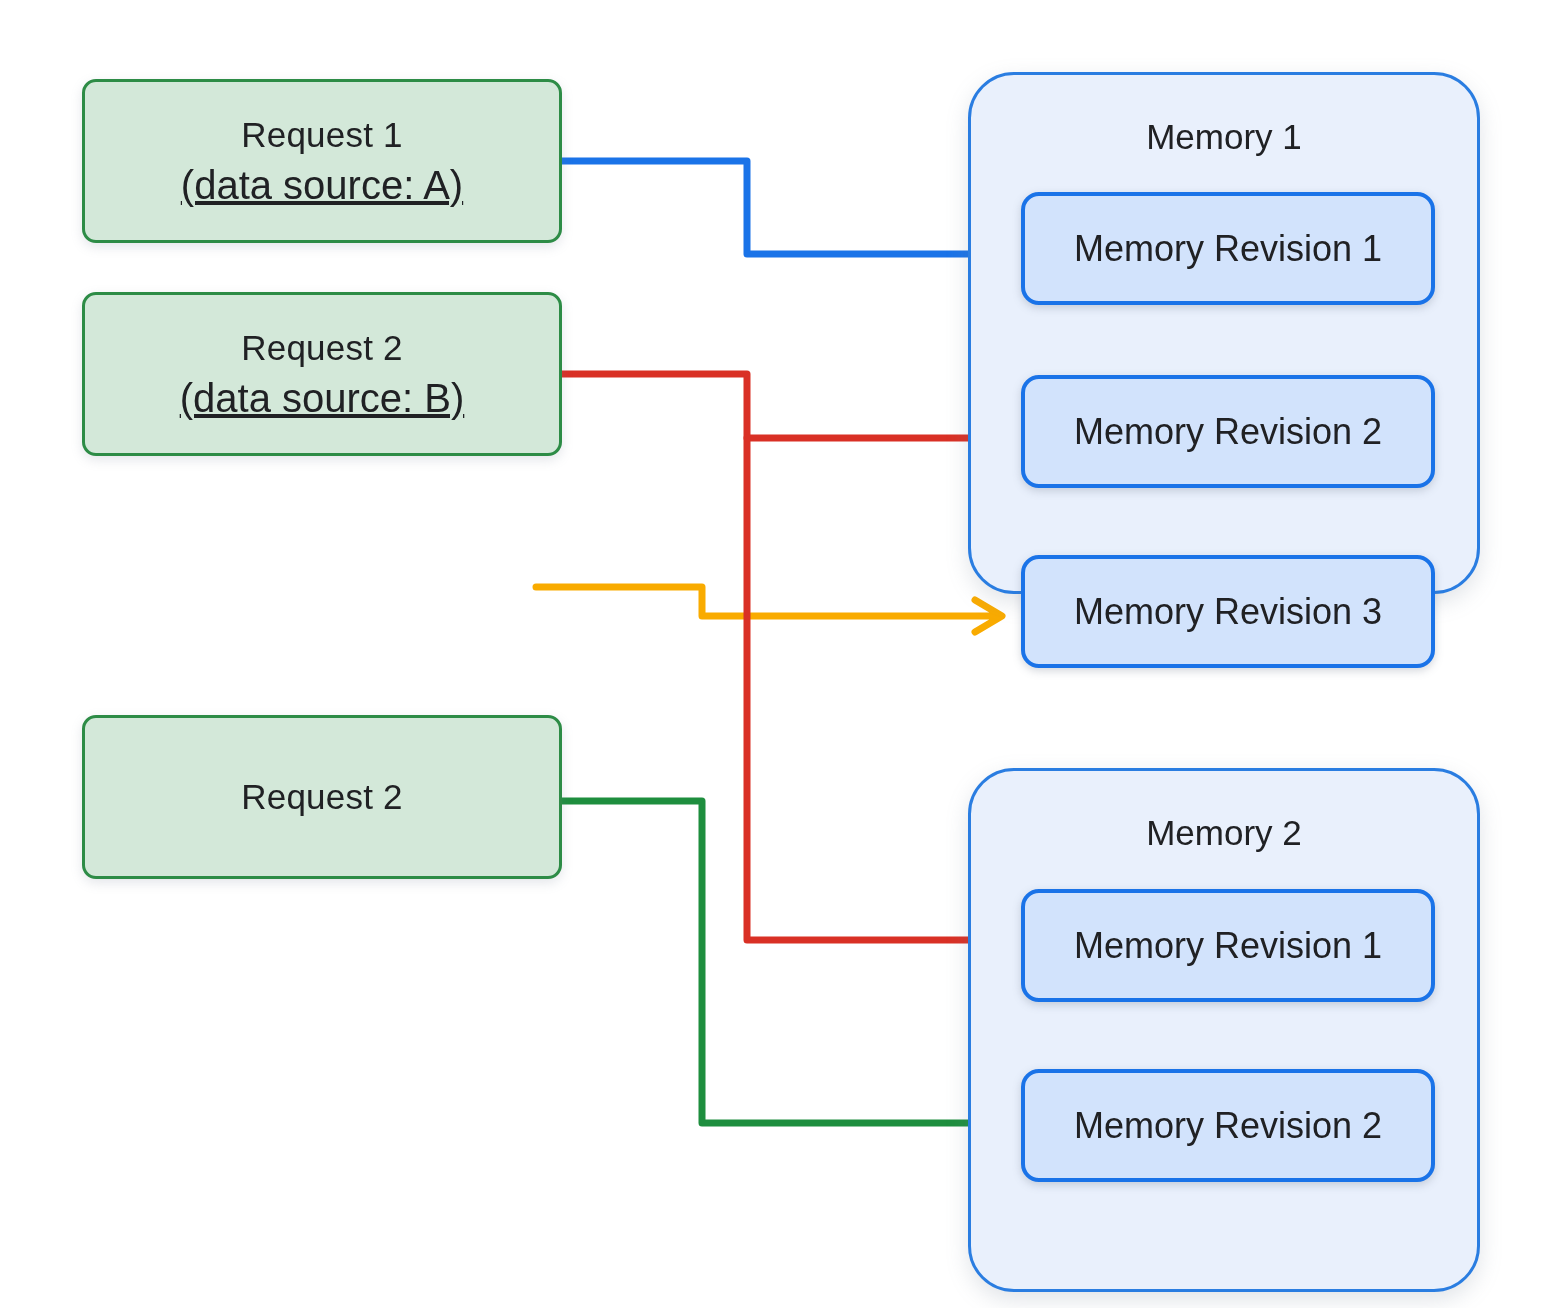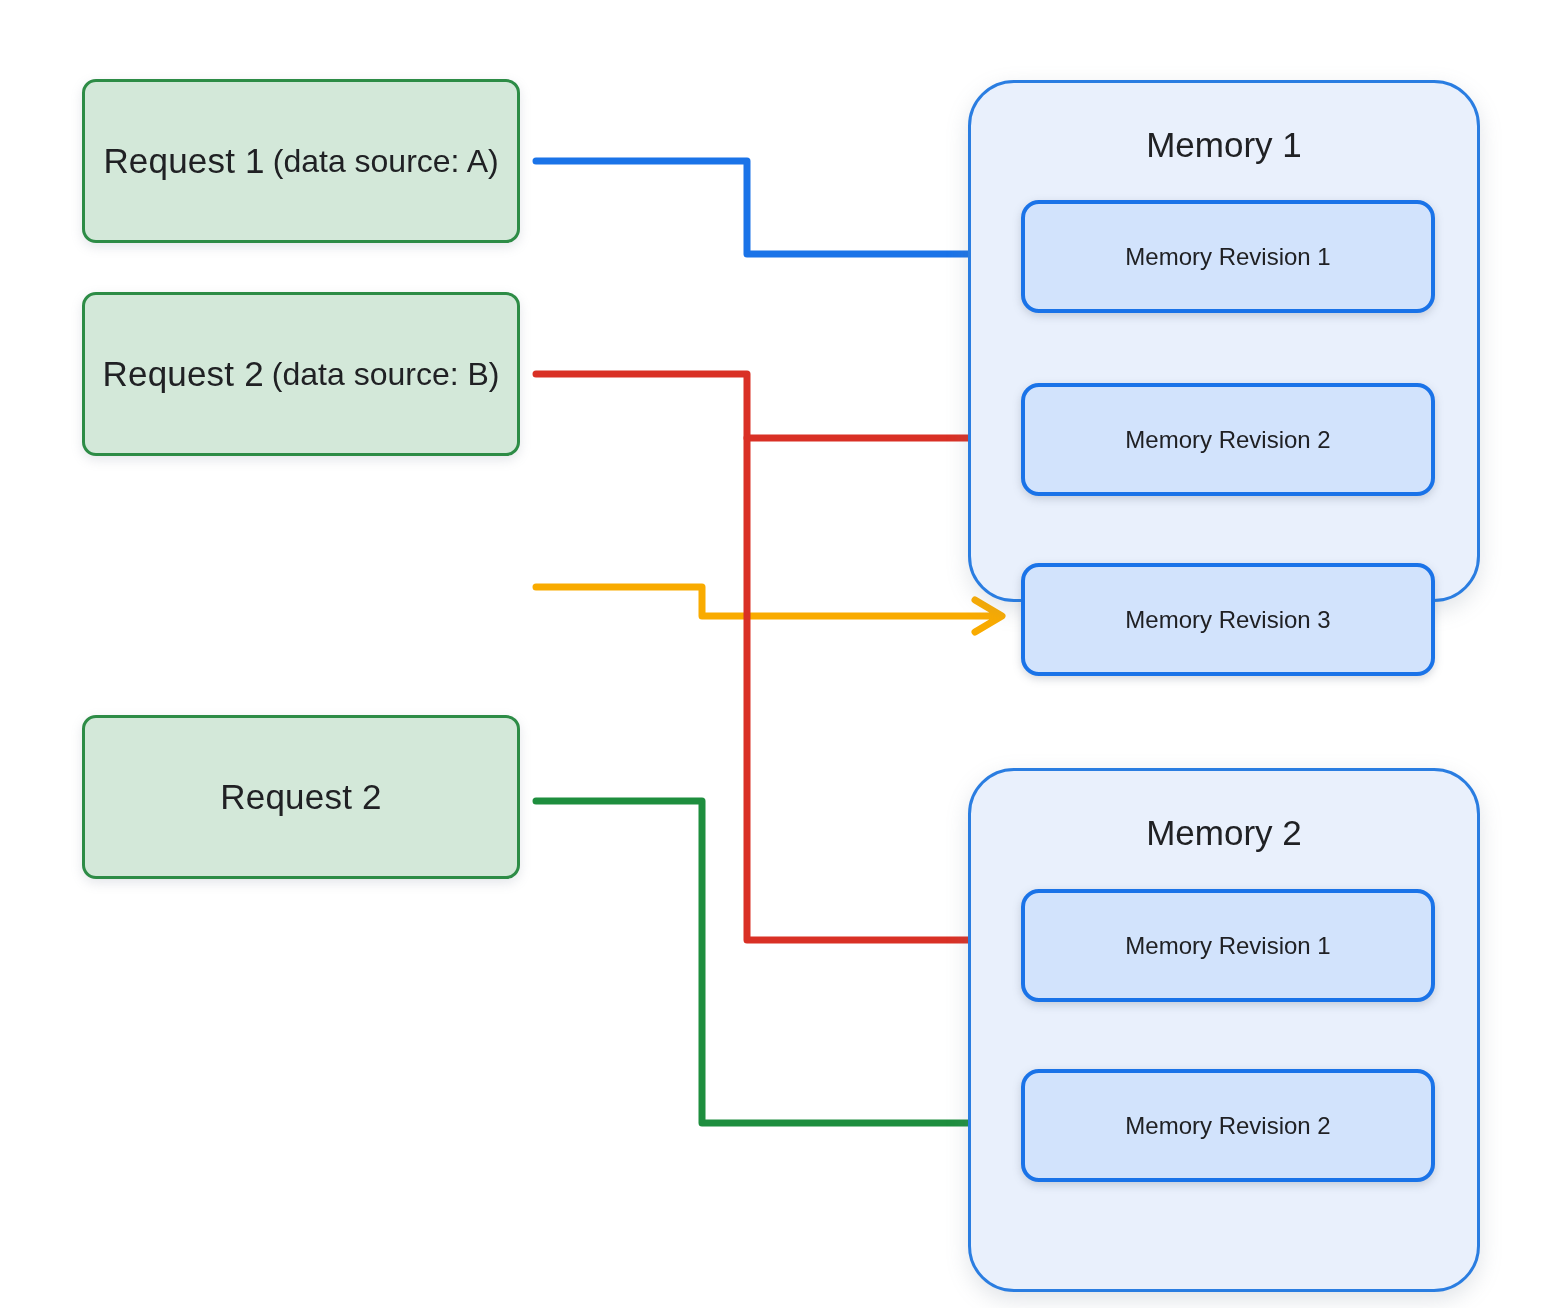--- a/index.html
+++ b/index.html
@@ -18,42 +18,43 @@
   .overlay {
     position: absolute;
     left: 0; top: 0;
     width: 1562px;
     height: 1308px;
     pointer-events: none;
   }
   .request-box {
     position: absolute;
     left: 82px;
-    width: 438px;
+    width: 480px;
     height: 164px;
     box-sizing: border-box;
     background: #d3e8d9;
     border: 3px solid #2d8c46;
     border-radius: 14px;
     box-shadow: 0 4px 12px rgba(120,130,150,0.20);
     display: flex;
-    flex-direction: row;
+    flex-direction: column;
     align-items: center;
     justify-content: center;
     gap: 8px;
     color: #202124;
   }
   .request-title {
     font-size: 35px;
     font-weight: 500;
     letter-spacing: 0.2px;
   }
   .request-subtitle {
-    font-size: 32px;
+    font-size: 40px;
     font-weight: 400;
+    text-decoration: underline;
   }
   .memory-container {
     position: absolute;
     left: 968px;
     width: 512px;
     box-sizing: border-box;
     background: #e9f0fc;
     border: 3px solid #2a7de1;
     border-radius: 46px;
     box-shadow: 0 8px 22px rgba(120,130,150,0.22);
@@ -74,21 +75,21 @@
     width: 414px;
     height: 113px;
     box-sizing: border-box;
     background: #d2e3fc;
     border: 4px solid #1a73e8;
     border-radius: 18px;
     box-shadow: 0 3px 9px rgba(100,110,130,0.28);
     display: flex;
     align-items: center;
     justify-content: center;
-    font-size: 24px;
+    font-size: 36px;
     font-weight: 500;
     color: #202124;
   }
 </style>
 </head>
 <body>
 
 <div class="canvas">
 
   <svg class="overlay" viewBox="0 0 1562 1308">
@@ -114,21 +115,21 @@
     <div class="request-subtitle">(data source: A)</div>
   </div>
   <div class="request-box" style="top:292px">
     <div class="request-title">Request 2</div>
     <div class="request-subtitle">(data source: B)</div>
   </div>
   <div class="request-box" style="top:715px">
     <div class="request-title">Request 2</div>
   </div>
 
-  <div class="memory-container" style="top:80px; height:522px">
+  <div class="memory-container" style="top:72px; height:522px">
     <div class="memory-title">Memory 1</div>
     <div class="revision-box" style="top:117px">Memory Revision 1</div>
     <div class="revision-box" style="top:300px">Memory Revision 2</div>
     <div class="revision-box" style="top:480px">Memory Revision 3</div>
   </div>
 
   <div class="memory-container" style="top:768px; height:524px">
     <div class="memory-title">Memory 2</div>
     <div class="revision-box" style="top:118px">Memory Revision 1</div>
     <div class="revision-box" style="top:298px">Memory Revision 2</div>

